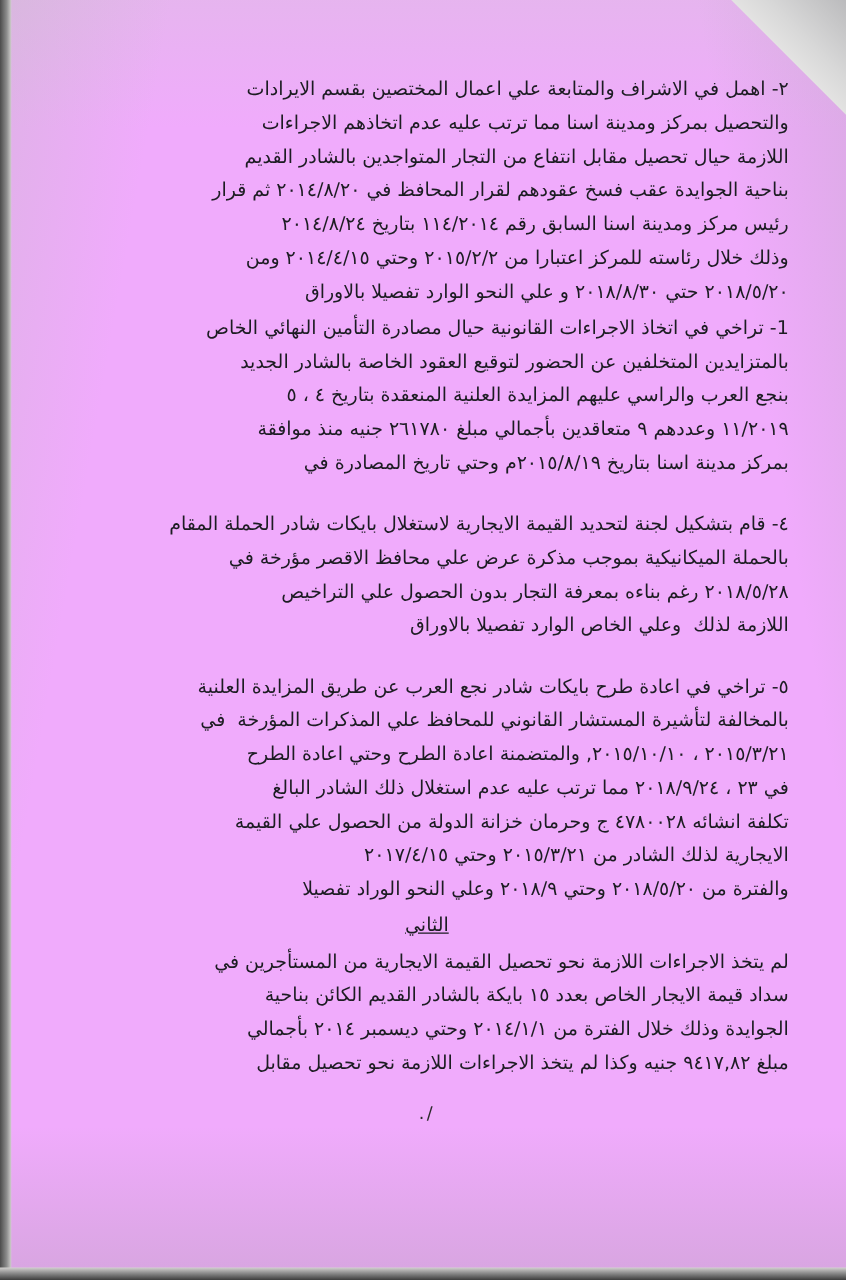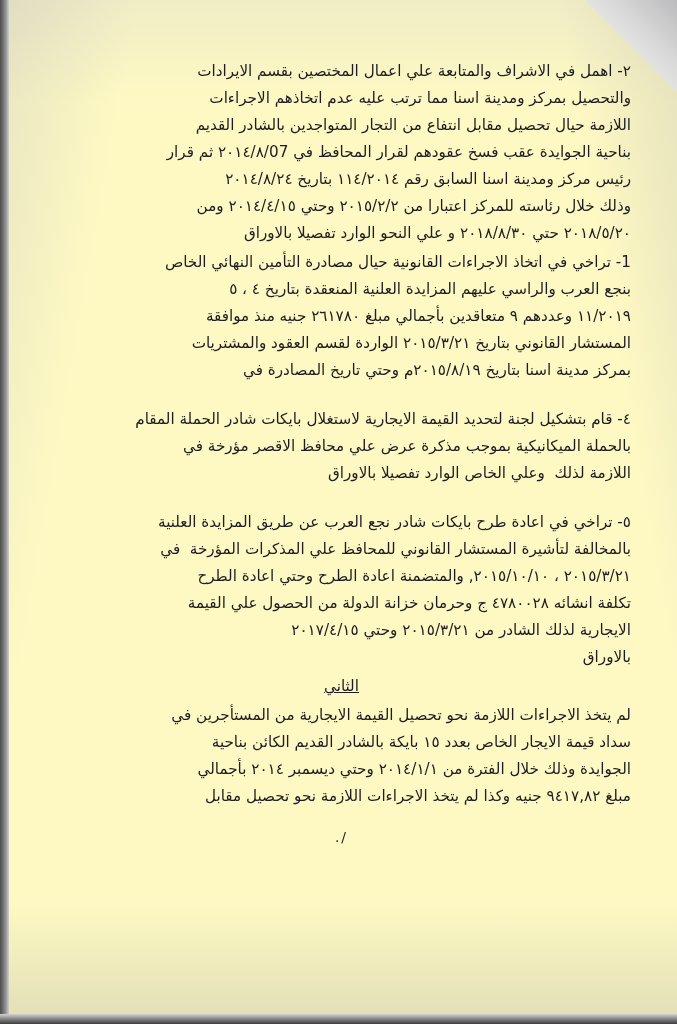--- a/index.html
+++ b/index.html
@@ -5,21 +5,21 @@
   html, body {
     margin: 0;
     padding: 0;
     background: #6e6e6e;
   }
   .page {
     position: relative;
     width: 677px;
     height: 1024px;
     overflow: hidden;
-    background: #fef9c3;
+    background: #f0abfc;
     font-family: "DejaVu Sans", sans-serif;
   }
   
   .paper-shade {
     position: absolute;
     inset: 0;
     background:
       linear-gradient(100deg, rgba(190,190,190,0.35) 0%, rgba(255,255,255,0.0) 16%),
       linear-gradient(260deg, rgba(170,170,175,0.30) 0%, rgba(255,255,255,0.0) 14%),
       linear-gradient(180deg, rgba(205,205,205,0.28) 0%, rgba(255,255,255,0.0) 10%, rgba(255,255,255,0) 88%, rgba(150,150,150,0.28) 100%);
@@ -87,47 +87,49 @@
   <div class="left-band"></div>
   <div class="bottom-band"></div>
   <div class="fold"></div>
 
   <div class="content">
 
     <p class="para">
       <span class="line">٢- اهمل في الاشراف والمتابعة علي اعمال المختصين بقسم الايرادات</span>
       <span class="line">والتحصيل بمركز ومدينة اسنا مما ترتب عليه عدم اتخاذهم الاجراءات</span>
       <span class="line">اللازمة حيال تحصيل مقابل انتفاع من التجار المتواجدين بالشادر القديم</span>
-      <span class="line">بناحية الجوايدة عقب فسخ عقودهم لقرار المحافظ في ٢٠١٤/٨/07 ثم قرار</span>
+      <span class="line">بناحية الجوايدة عقب فسخ عقودهم لقرار المحافظ في ٢٠١٤/٨/٢٠ ثم قرار</span>
       <span class="line">رئيس مركز ومدينة اسنا السابق رقم ١١٤/٢٠١٤ بتاريخ ٢٠١٤/٨/٢٤</span>
       <span class="line">وذلك خلال رئاسته للمركز اعتبارا من ٢٠١٥/٢/٢ وحتي ٢٠١٤/٤/١٥ ومن</span>
       <span class="line">٢٠١٨/٥/٢٠ حتي ٢٠١٨/٨/٣٠ و علي النحو الوارد تفصيلا بالاوراق</span>
     </p>
 
     <p class="para">
       <span class="line">1- تراخي في اتخاذ الاجراءات القانونية حيال مصادرة التأمين النهائي الخاص</span>
+      <span class="line">بالمتزايدين المتخلفين عن الحضور لتوقيع العقود الخاصة بالشادر الجديد</span>
       <span class="line">بنجع العرب والراسي عليهم المزايدة العلنية المنعقدة بتاريخ ٤ ، ٥</span>
       <span class="line">١١/٢٠١٩ وعددهم ٩ متعاقدين بأجمالي مبلغ ٢٦١٧٨٠ جنيه منذ موافقة</span>
-      <span class="line">المستشار القانوني بتاريخ ٢٠١٥/٣/٢١ الواردة لقسم العقود والمشتريات</span>
       <span class="line">بمركز مدينة اسنا بتاريخ ٢٠١٥/٨/١٩م وحتي تاريخ المصادرة في</span>
     </p>
 
     <p class="para spaced-lg">
       <span class="line">٤- قام بتشكيل لجنة لتحديد القيمة الايجارية لاستغلال بايكات شادر الحملة المقام</span>
       <span class="line">بالحملة الميكانيكية بموجب مذكرة عرض علي محافظ الاقصر مؤرخة في</span>
+      <span class="line">٢٠١٨/٥/٢٨ رغم بناءه بمعرفة التجار بدون الحصول علي التراخيص</span>
       <span class="line">اللازمة لذلك  وعلي الخاص الوارد تفصيلا بالاوراق</span>
     </p>
 
     <p class="para spaced-lg">
       <span class="line">٥- تراخي في اعادة طرح بايكات شادر نجع العرب عن طريق المزايدة العلنية</span>
       <span class="line">بالمخالفة لتأشيرة المستشار القانوني للمحافظ علي المذكرات المؤرخة  في</span>
       <span class="line">٢٠١٥/٣/٢١ ، ٢٠١٥/١٠/١٠, والمتضمنة اعادة الطرح وحتي اعادة الطرح</span>
+      <span class="line">في ٢٣ ، ٢٠١٨/٩/٢٤ مما ترتب عليه عدم استغلال ذلك الشادر البالغ</span>
       <span class="line">تكلفة انشائه ٤٧٨٠٠٢٨ ج وحرمان خزانة الدولة من الحصول علي القيمة</span>
       <span class="line">الايجارية لذلك الشادر من ٢٠١٥/٣/٢١ وحتي ٢٠١٧/٤/١٥</span>
-      <span class="line">بالاوراق</span>
+      <span class="line">والفترة من ٢٠١٨/٥/٢٠ وحتي ٢٠١٨/٩ وعلي النحو الوراد تفصيلا</span>
     </p>
 
     <p class="para center">
       <span class="line">الثاني</span>
     </p>
 
     <p class="para">
       <span class="line">لم يتخذ الاجراءات اللازمة نحو تحصيل القيمة الايجارية من المستأجرين في</span>
       <span class="line">سداد قيمة الايجار الخاص بعدد ١٥ بايكة بالشادر القديم الكائن بناحية</span>
       <span class="line">الجوايدة وذلك خلال الفترة من ٢٠١٤/١/١ وحتي ديسمبر ٢٠١٤ بأجمالي</span>

